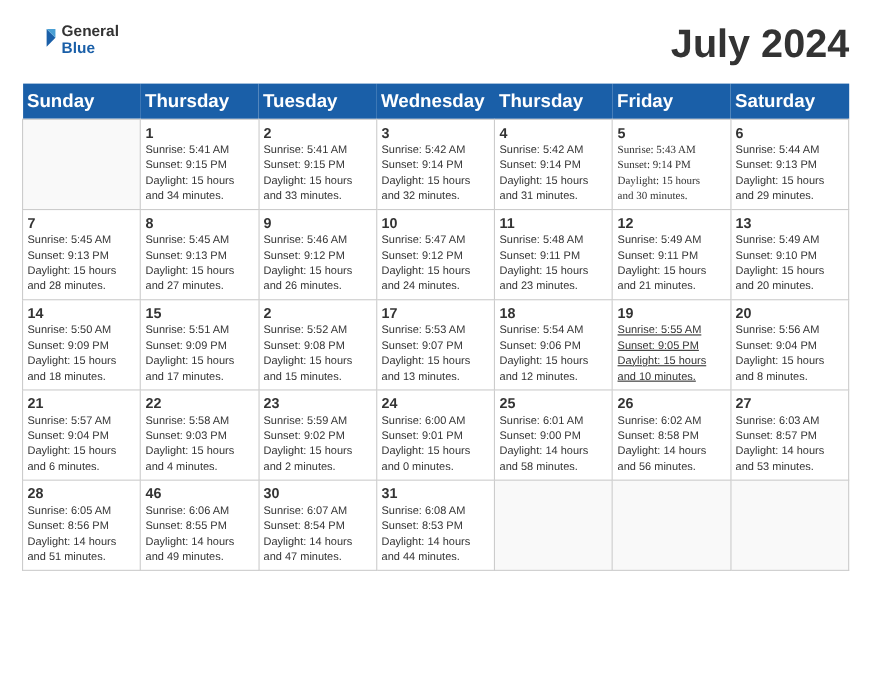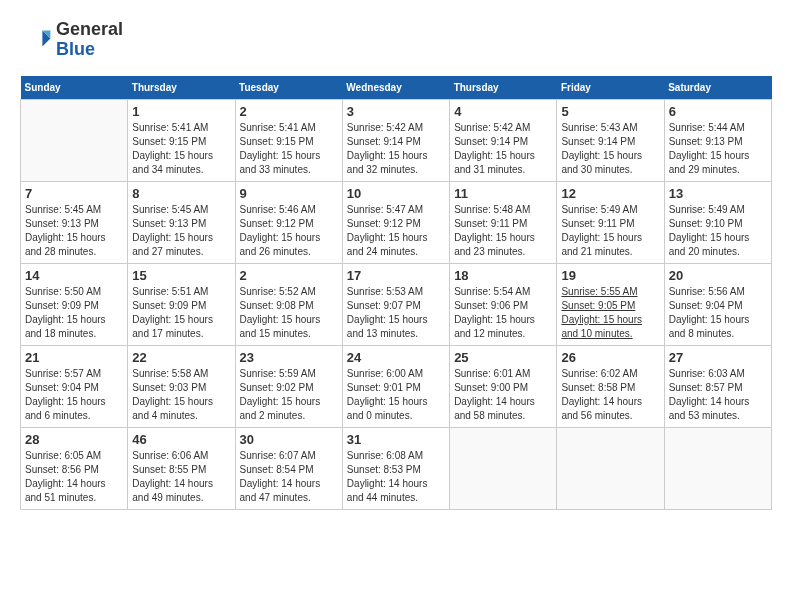--- a/index.html
+++ b/index.html
@@ -15,21 +15,21 @@
       justify-content: space-between;
       align-items: flex-start;
       margin-bottom: 16px;
     }
     .logo {
       display: flex;
       align-items: center;
       gap: 4px;
     }
     .logo-text {
-      font-size: 18px;
+      font-size: 14px;
       font-weight: bold;
       color: #333;
       line-height: 1.1;
     }
     .logo-text .blue {
       color: #1a5fa8;
     }
     .logo-icon {
       width: 32px;
       height: 32px;
@@ -50,21 +50,21 @@
     table {
       width: 100%;
       border-collapse: collapse;
       font-size: 11px;
     }
     thead th {
       background-color: #1a5fa8;
       color: #fff;
       padding: 6px 4px;
       text-align: left;
-      font-size: 10px;
+      font-size: 17px;
       font-weight: bold;
     }
     tbody td {
       border: 1px solid #ccc;
       vertical-align: top;
       padding: 4px;
       height: 80px;
       width: calc(100% / 7);
       color: #333;
     }
@@ -91,20 +91,21 @@
     <svg class="logo-icon" viewBox="0 0 40 40">
       <polygon points="28,8 38,18 28,28" fill="#1a5fa8"></polygon>
       <polygon points="28,8 38,8 38,18" fill="#4a9fd4"></polygon>
     </svg>
     <div class="logo-text">
       <span>General</span><br>
       <span class="blue">Blue</span>
     </div>
   </div>
   <div class="title-block">
+    <div class="month-title">July 2024</div>
   </div>
 </div>
 
 <table>
   <thead>
     <tr id="header-row">
         <th>Sunday</th>
         <th>Thursday</th>
         <th>Tuesday</th>
         <th>Wednesday</th>
@@ -139,21 +140,21 @@
         </td>
         <td>
           <span class="day-number">4</span>
           <div class="cell-content" style="white-space: pre-line;">Sunrise: 5:42 AM
 Sunset: 9:14 PM
 Daylight: 15 hours
 and 31 minutes.</div>
         </td>
         <td>
           <span class="day-number">5</span>
-          <div class="cell-content" style="white-space: pre-line;">Sunrise: 5:43 AM
+          <div class="cell-content" style="white-space: pre-line; font-family: Liberation Serif, serif;">Sunrise: 5:43 AM
 Sunset: 9:14 PM
 Daylight: 15 hours
 and 30 minutes.</div>
         </td>
         <td>
           <span class="day-number">6</span>
           <div class="cell-content" style="white-space: pre-line;">Sunrise: 5:44 AM
 Sunset: 9:13 PM
 Daylight: 15 hours
 and 29 minutes.</div>

